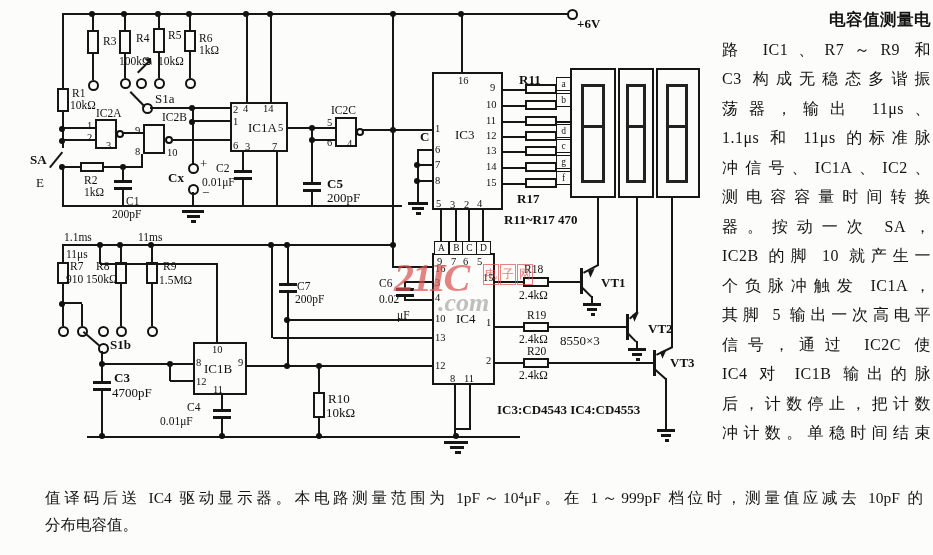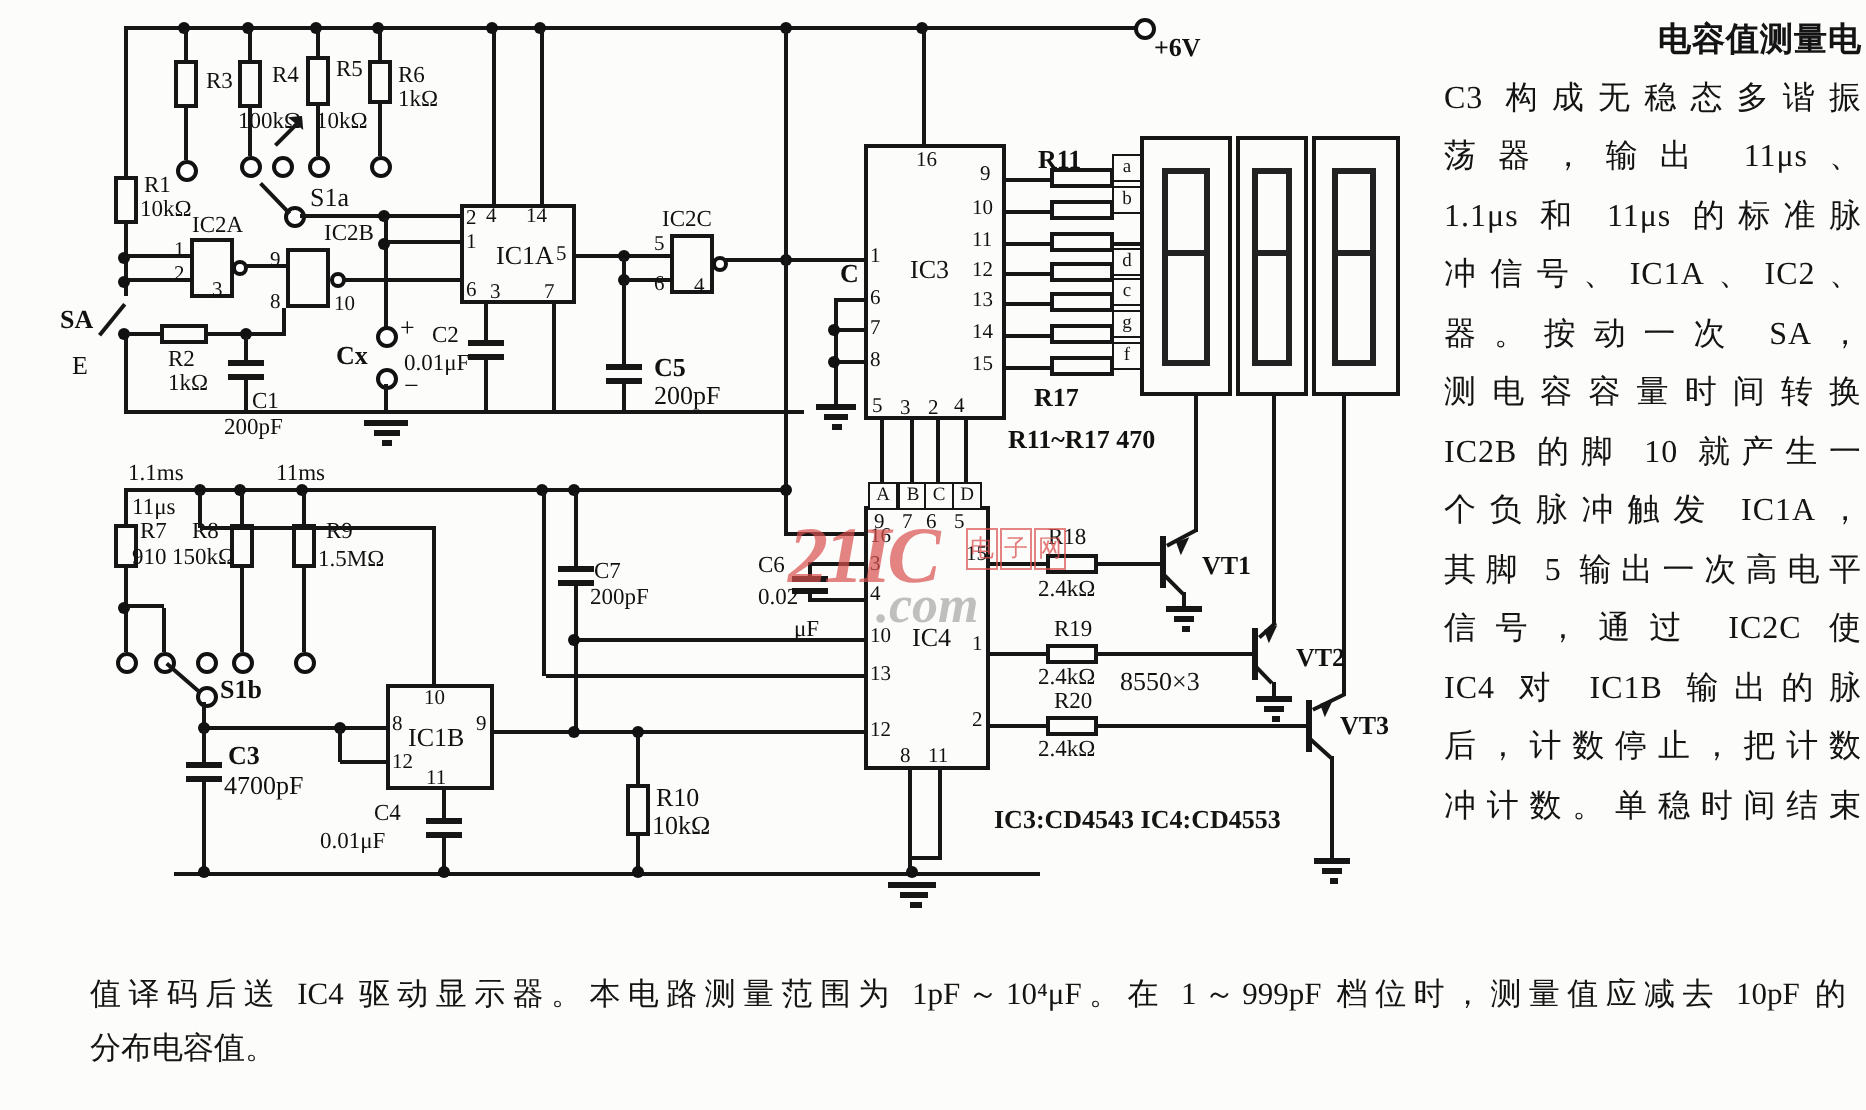--- a/index.html
+++ b/index.html
@@ -452,26 +452,27 @@
     <div class="cn">
       <span>电</span>
         <span>子</span>
         <span>网</span>
     </div>
     <div class="co">.com</div>
   </div>
 
   <div class="sidebar">
     <div class="tl title">电容值测量电</div>
+    <div class="tl">路 IC1、R7～R9 和</div>
     <div class="tl">C3 构成无稳态多谐振</div>
     <div class="tl">荡器，输出 11μs、</div>
     <div class="tl">1.1μs 和 11μs 的标准脉</div>
     <div class="tl">冲信号、IC1A、IC2、</div>
+    <div class="tl">测电容容量时间转换</div>
     <div class="tl">器。按动一次 SA，</div>
-    <div class="tl">测电容容量时间转换</div>
     <div class="tl">IC2B 的脚 10 就产生一</div>
     <div class="tl">个负脉冲触发 IC1A，</div>
     <div class="tl">其脚 5 输出一次高电平</div>
     <div class="tl">信号，通过 IC2C 使</div>
     <div class="tl">IC4 对 IC1B 输出的脉</div>
     <div class="tl">后，计数停止，把计数</div>
     <div class="tl">冲计数。单稳时间结束</div>
   </div>
 
   <div class="footer">

